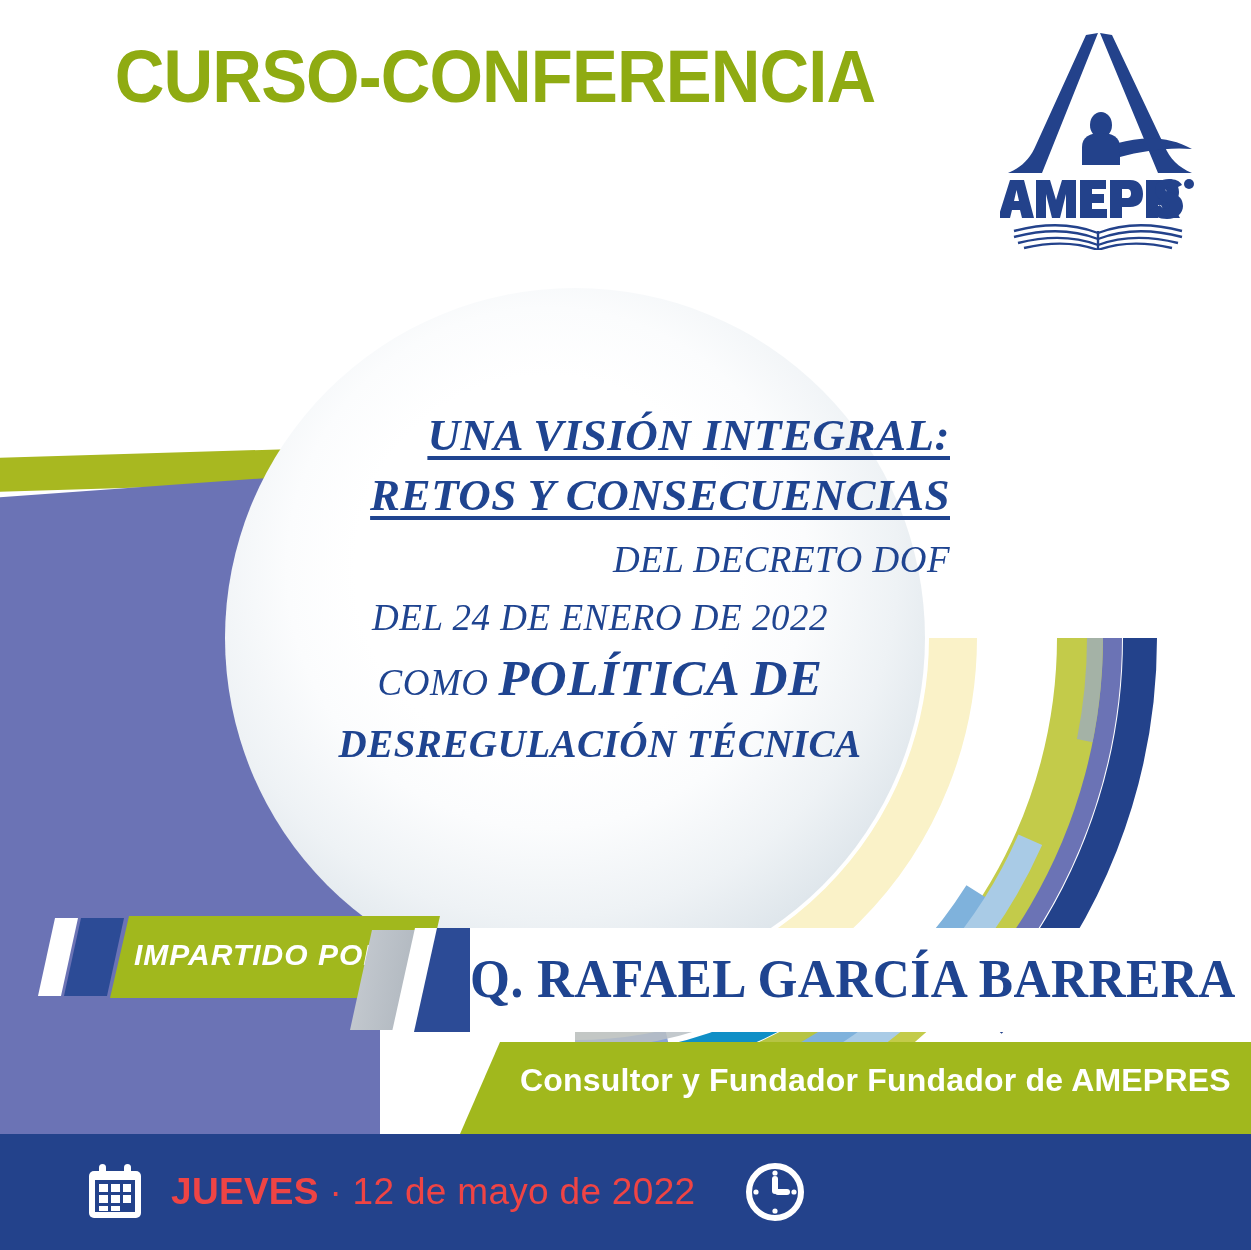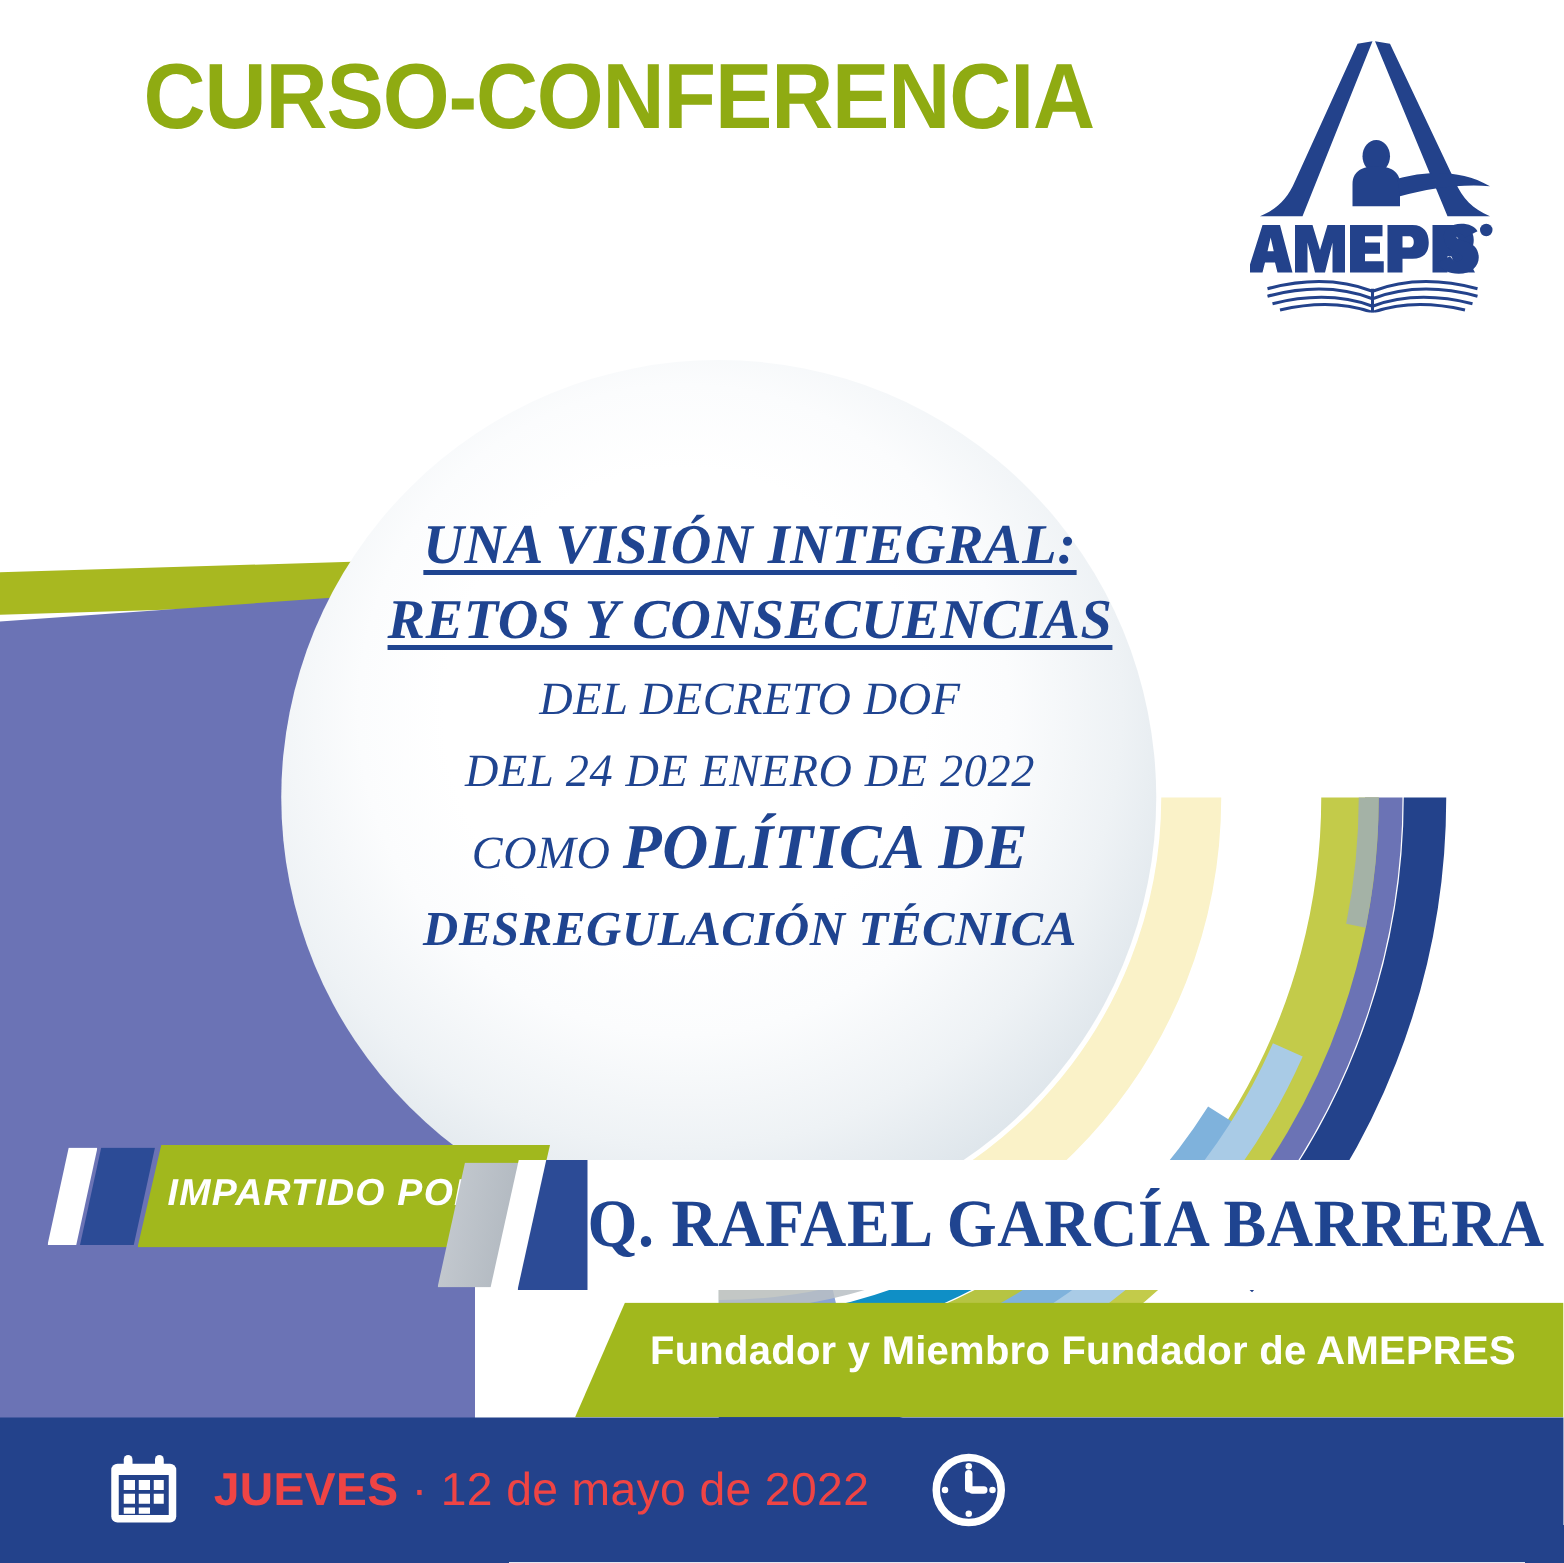--- a/index.html
+++ b/index.html
@@ -51,22 +51,23 @@
     position:absolute;left:250px;top:405px;width:700px;
     text-align:center;
     color:#1f4490;
     font-family:"Liberation Serif",serif;
     font-style:italic;
   }
   .t-l1,.t-l2{
     font-size:45px;font-weight:bold;line-height:1.34;
     text-decoration:underline;text-underline-offset:6px;
     letter-spacing:0.5px;
-  }
-  .t-l3{font-size:37px;line-height:1.85;letter-spacing:0.5px;}
+    text-align:right;
+  }
+  .t-l3{font-size:37px;line-height:1.85;letter-spacing:0.5px;text-align:right;}
   .t-l4{font-size:37px;line-height:1.3;letter-spacing:0.5px;}
   .t-l5{font-size:37px;line-height:1.45;letter-spacing:0.5px;}
   .t-l5 .strong{font-weight:bold;font-size:51px;}
   .t-l6,.t-l7{font-size:39px;font-weight:bold;line-height:1.42;letter-spacing:0.5px;}
 
   
   .imparte-wrap{position:absolute;left:38px;top:916px;width:400px;height:88px;}
   .imparte-white{
     position:absolute;left:0;top:2px;width:40px;height:78px;
     background:#ffffff;
@@ -250,21 +251,21 @@
     <div class="imparte-label">IMPARTIDO POR:</div>
   </div>
 
   <div class="name-gray"></div>
   <div class="name-whitegap"></div>
   <div class="name-blue"></div>
   <div class="name-band"></div>
   <div class="name-text">Q. RAFAEL GARCÍA BARRERA</div>
 
   <div class="role-band"></div>
-  <div class="role-text">Fundador y Miembro Fundador de AMEPRES</div>
+  <div class="role-text">Consultor y Fundador Fundador de AMEPRES</div>
 
   <div class="bottom-bar"></div>
 
   <div class="bb-item bb-date">
     <svg class="bb-icon" viewBox="0 0 60 60">
       <rect x="4" y="9" width="52" height="47" rx="5" fill="#ffffff"></rect>
       <rect x="10" y="18" width="40" height="32" fill="#23428b"></rect>
       <g fill="#ffffff">
         <rect x="14" y="22" width="9" height="8"></rect>
           <rect x="26" y="22" width="9" height="8"></rect>

